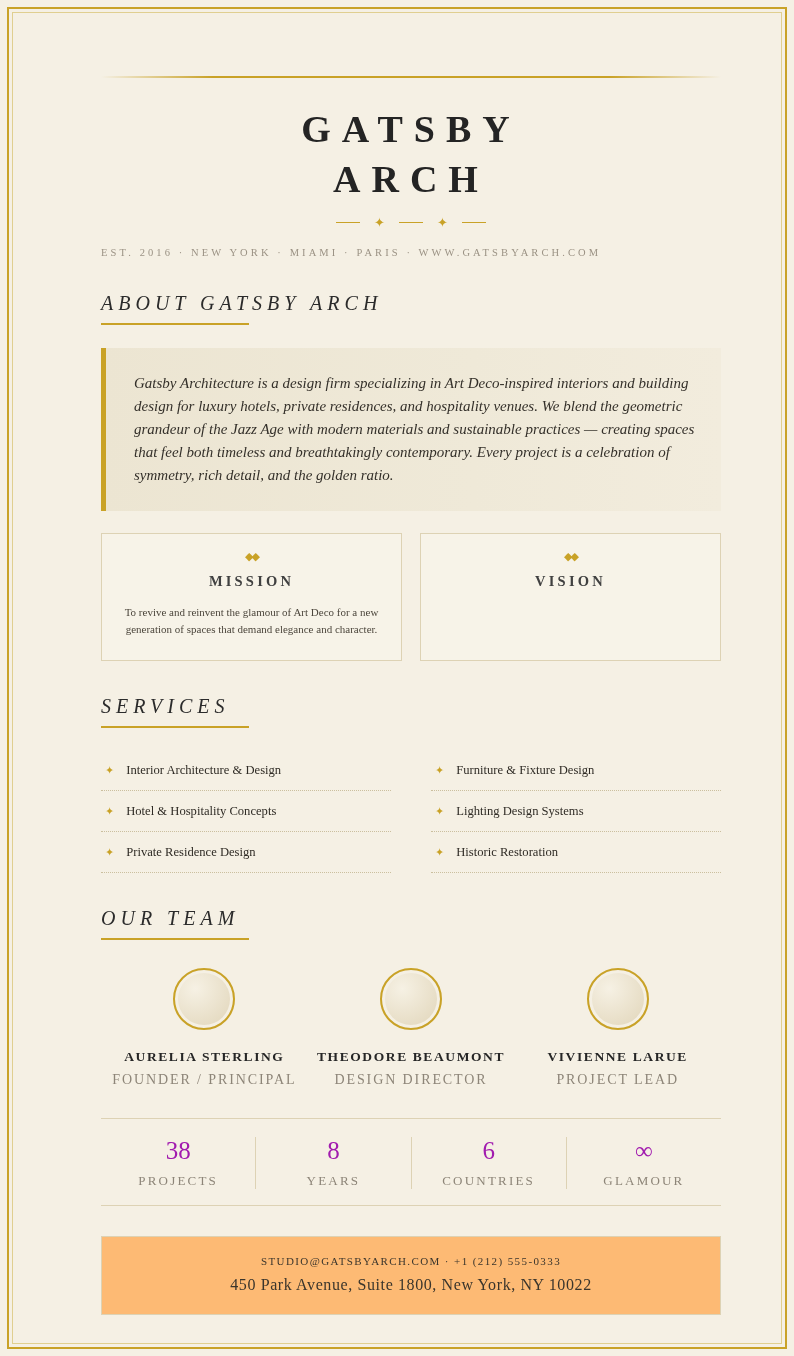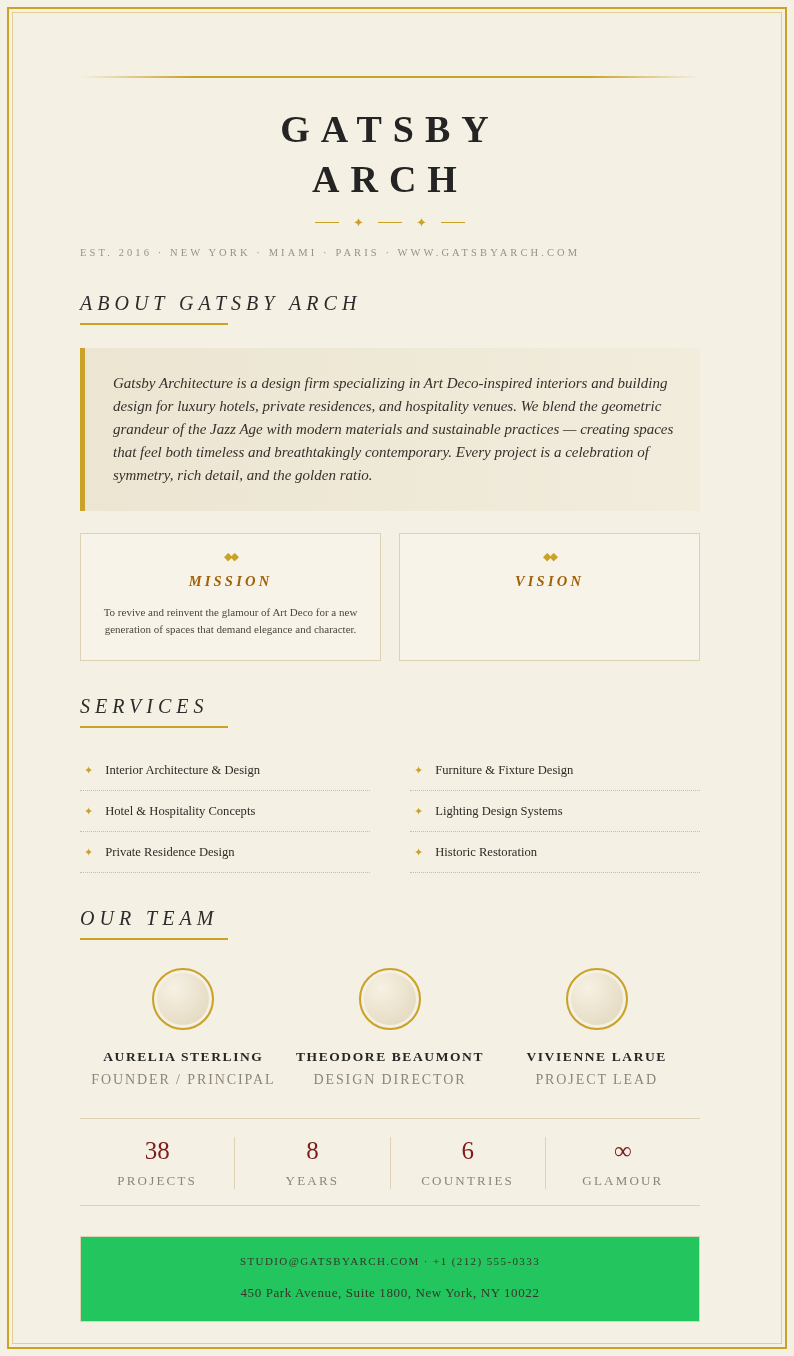--- a/index.html
+++ b/index.html
@@ -37,21 +37,21 @@
     left: 12px;
     top: 12px;
     right: 12px;
     bottom: 12px;
     border: 1px solid #e0cf90;
     pointer-events: none;
   }
 
   .content {
     position: absolute;
-    left: 80px;
+    left: 101px;
     top: 0;
     width: 620px;
   }
 
   
   .top-rule {
     margin-top: 76px;
     height: 2px;
     background: linear-gradient(to right, rgba(201,162,39,0) 0%, #c9a227 18%, #c9a227 82%, rgba(201,162,39,0) 100%);
   }
@@ -144,23 +144,22 @@
   .mv-orn {
     color: #c9a227;
     font-size: 11px;
     line-height: 10px;
     letter-spacing: -2px;
   }
   .mv-title {
     margin-top: 12px;
     font-size: 14.5px;
     letter-spacing: 3.2px;
-    color: #a16207;
+    color: #404040;
     font-weight: bold;
-    font-style: italic;
   }
   .mv-body {
     margin-top: 14px;
     font-size: 11px;
     line-height: 17px;
     color: #4c463c;
     font-family: "Liberation Serif", serif;
   }
 
   
@@ -229,46 +228,46 @@
     padding: 18px 0 16px;
   }
   .stat {
     flex: 1 1 0;
     text-align: center;
     border-right: 1px solid #ddd2b4;
   }
   .stat:last-child { border-right: none; }
   .stat-value {
     font-size: 25px;
-    color: #7f1d1d;
+    color: #a21caf;
     line-height: 28px;
   }
   .stat-label {
     margin-top: 8px;
     font-size: 13px;
     letter-spacing: 2.2px;
     color: #8d8578;
   }
 
   
   .footer {
     margin-top: 30px;
     border: 1px solid #ddd2b4;
-    background: #22c55e;
+    background: #fdba74;
     text-align: center;
     padding: 18px 0 20px;
   }
   .footer-top {
     font-size: 11px;
     letter-spacing: 1.4px;
     color: #3a352c;
   }
   .footer-bottom {
-    margin-top: 18px;
-    font-size: 13px;
+    margin-top: 9px;
+    font-size: 16px;
     letter-spacing: 0.6px;
     color: #3a352c;
   }
 </style>
 </head>
 <body>
 
 <div class="page">
   <div class="frame-outer"></div>
   <div class="frame-inner"></div>

